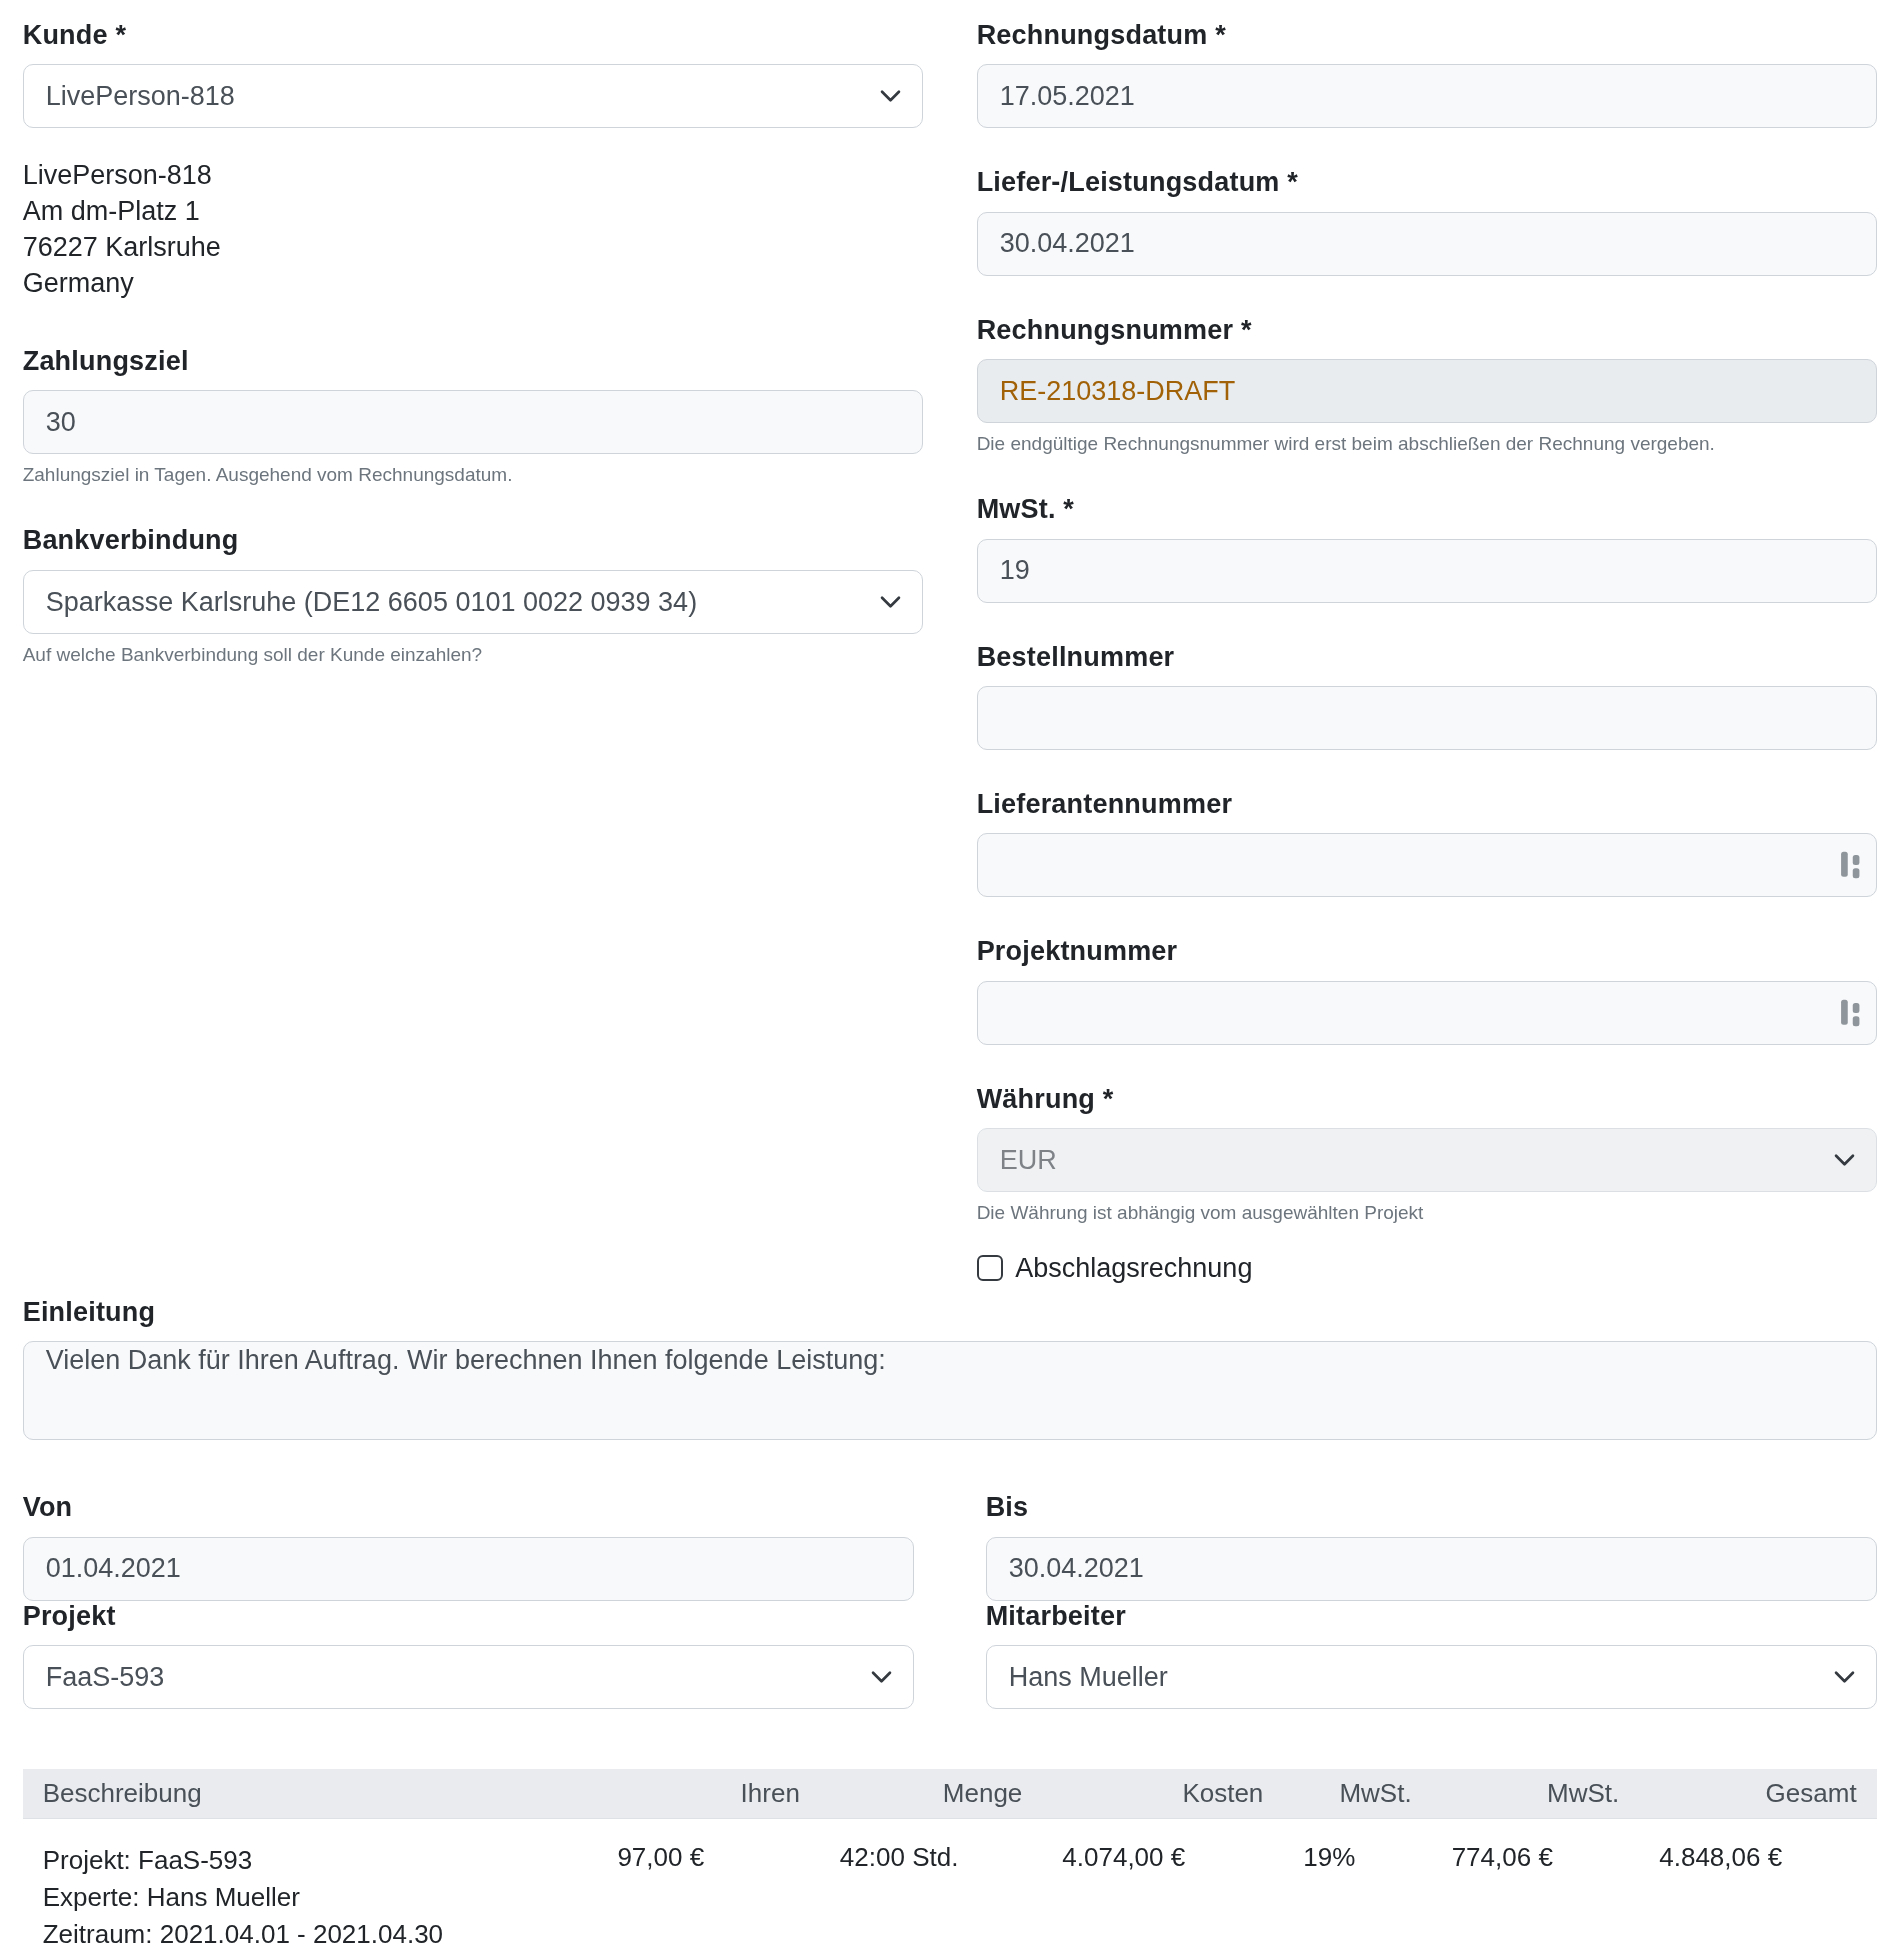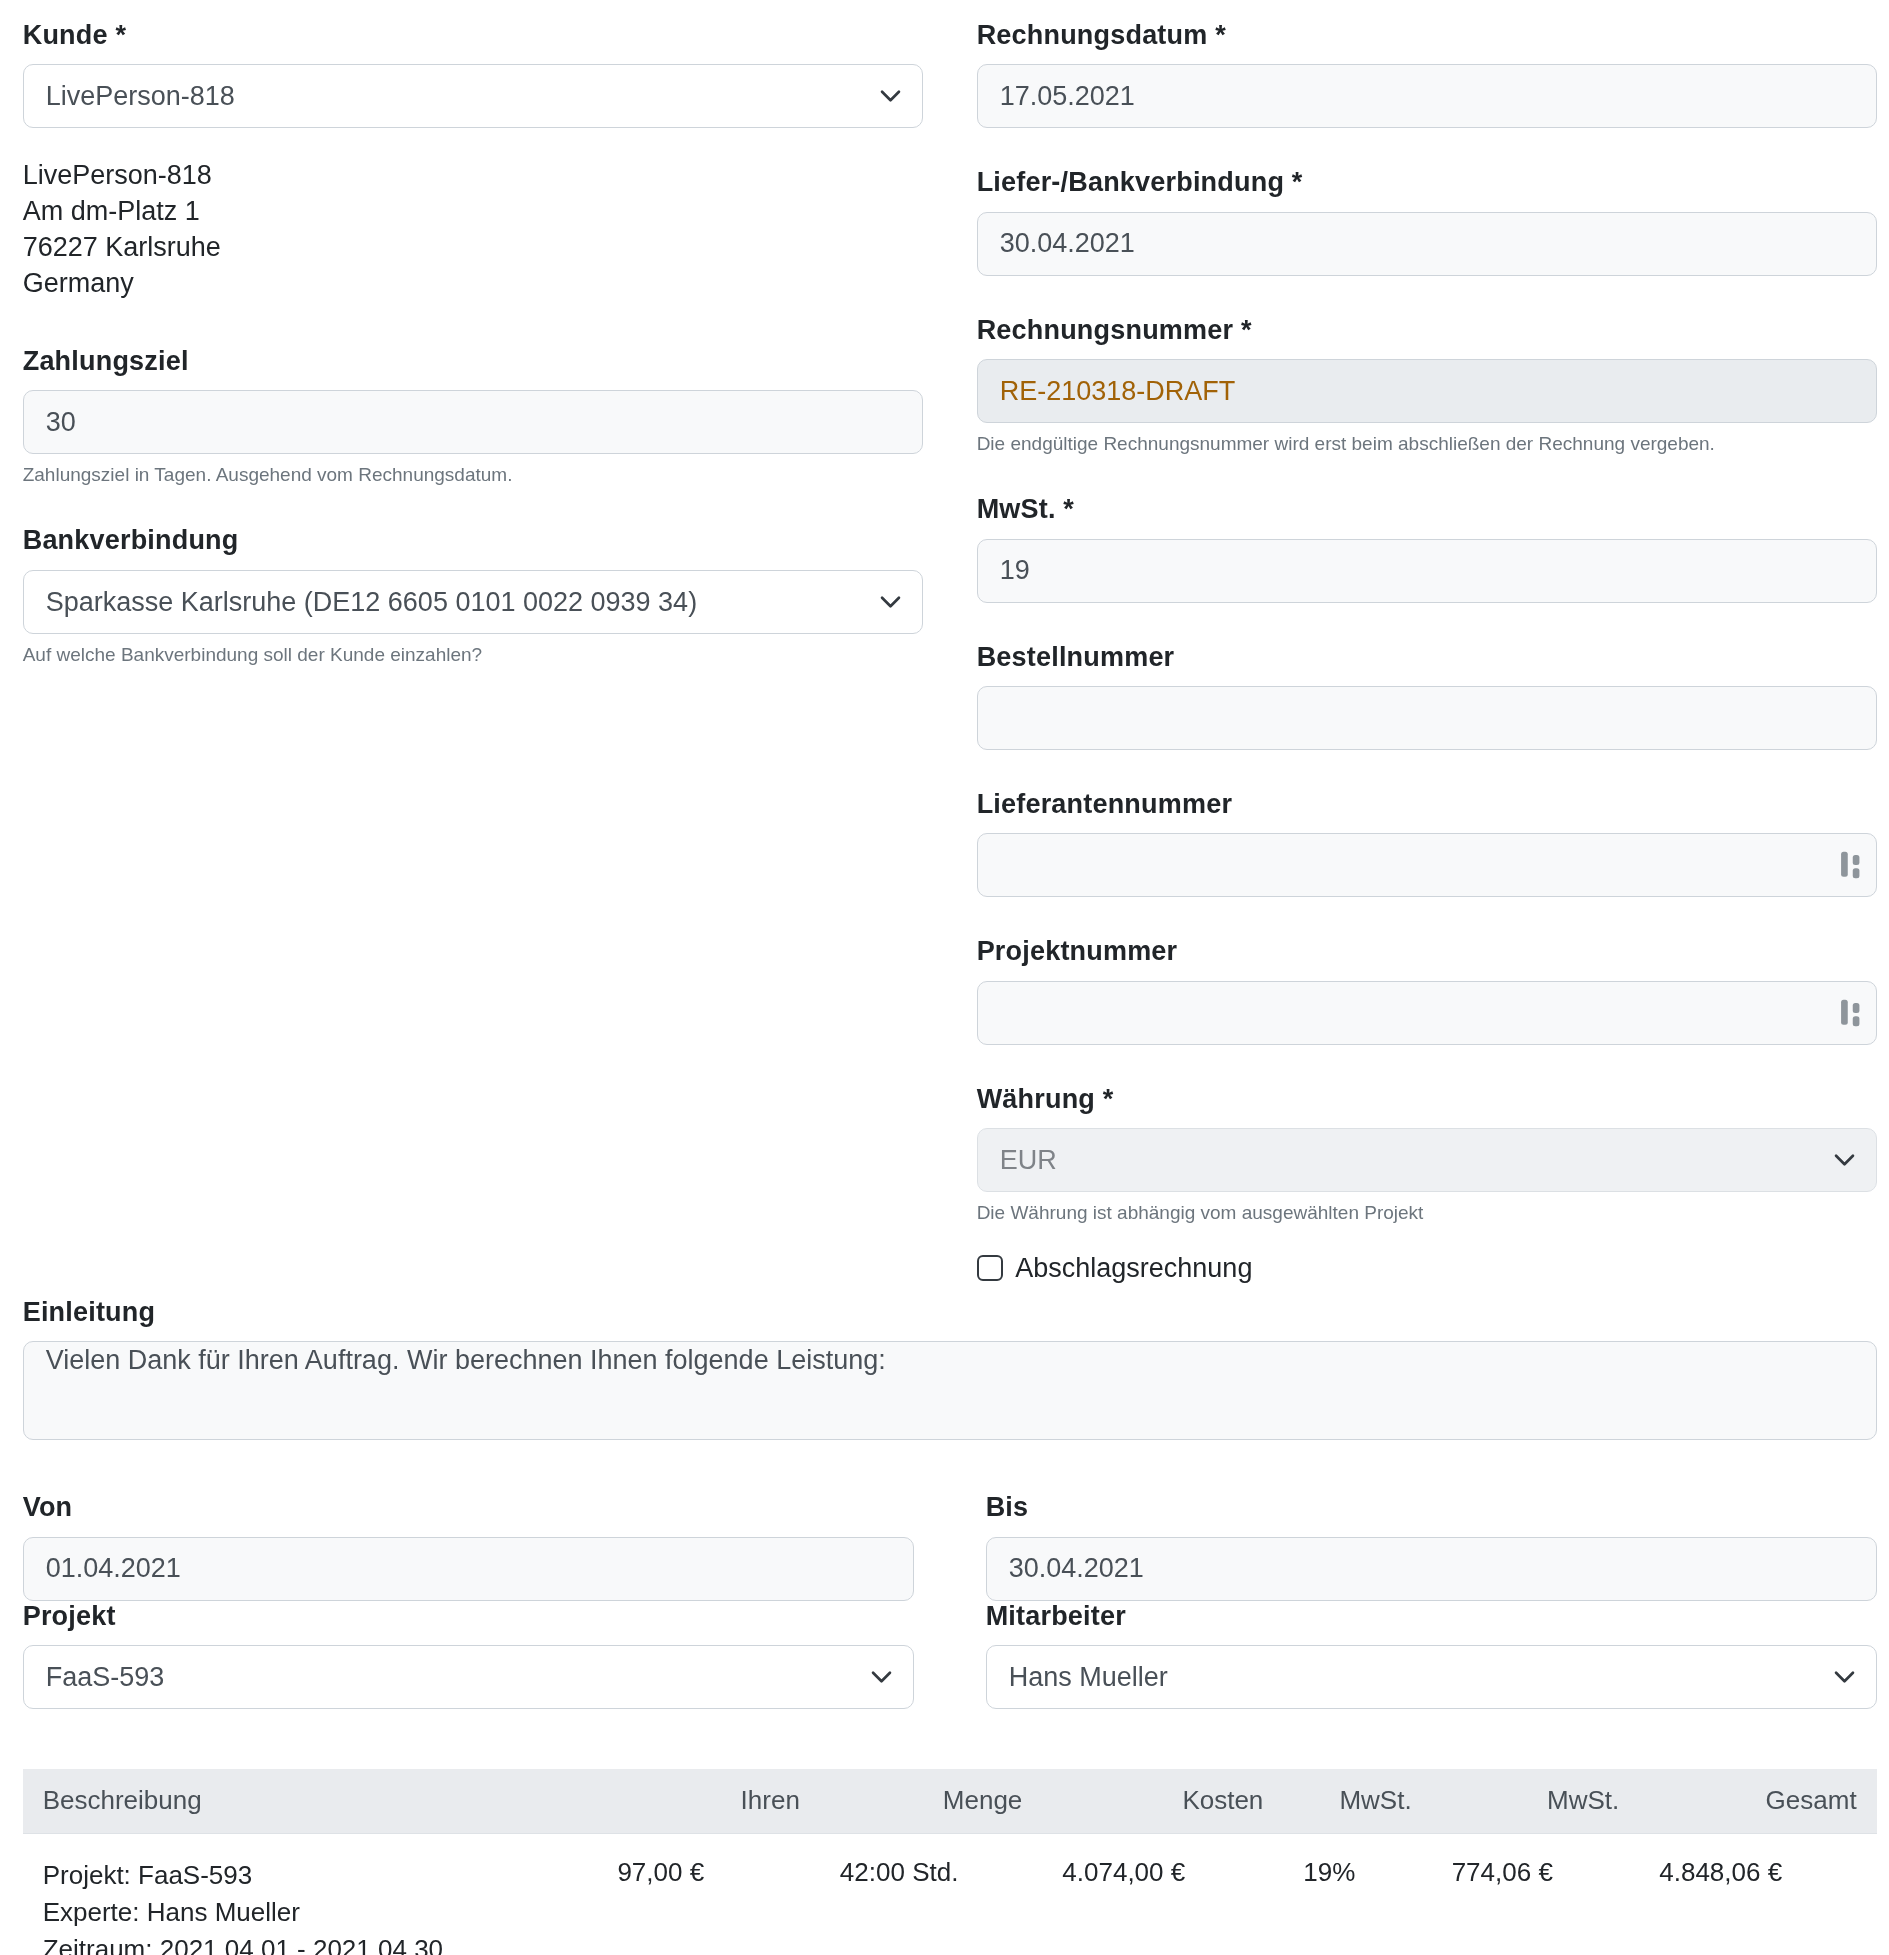--- a/index.html
+++ b/index.html
@@ -135,21 +135,21 @@
     width: 100%;
     border-collapse: collapse;
     margin-top: 60px;
     font-size: 26px;
   }
   .items-table thead th {
     background: #e9ebee;
     color: #495057;
     font-weight: 400;
     text-align: right;
-    height: 64px;
+    height: 49px;
     padding: 8.4px 20px;
     border-bottom: 1.7px solid #dee2e6;
     vertical-align: middle;
   }
   .items-table thead th:first-child { text-align: left; }
   .items-table tbody td {
     text-align: left;
     vertical-align: top;
     padding: 23.5px 20px 28.5px 20px;
     color: #212529;
@@ -217,21 +217,21 @@
       </div>
     </div>
 
     <div>
       <div class="form-group">
         <label class="form-label">Rechnungsdatum *</label>
         <input class="form-control" type="text" value="17.05.2021" style="">
       </div>
 
       <div class="form-group">
-        <label class="form-label">Liefer-/Bankverbindung *</label>
+        <label class="form-label">Liefer-/Leistungsdatum *</label>
         <input class="form-control" type="text" value="30.04.2021" style="">
       </div>
 
       <div class="form-group">
         <label class="form-label">Rechnungsnummer *</label>
         <input class="form-control" type="text" disabled="" value="RE-210318-DRAFT" style="">
         <div class="form-text">Die endgültige Rechnungsnummer wird erst beim abschließen der Rechnung vergeben.</div>
       </div>
 
       <div class="form-group">

